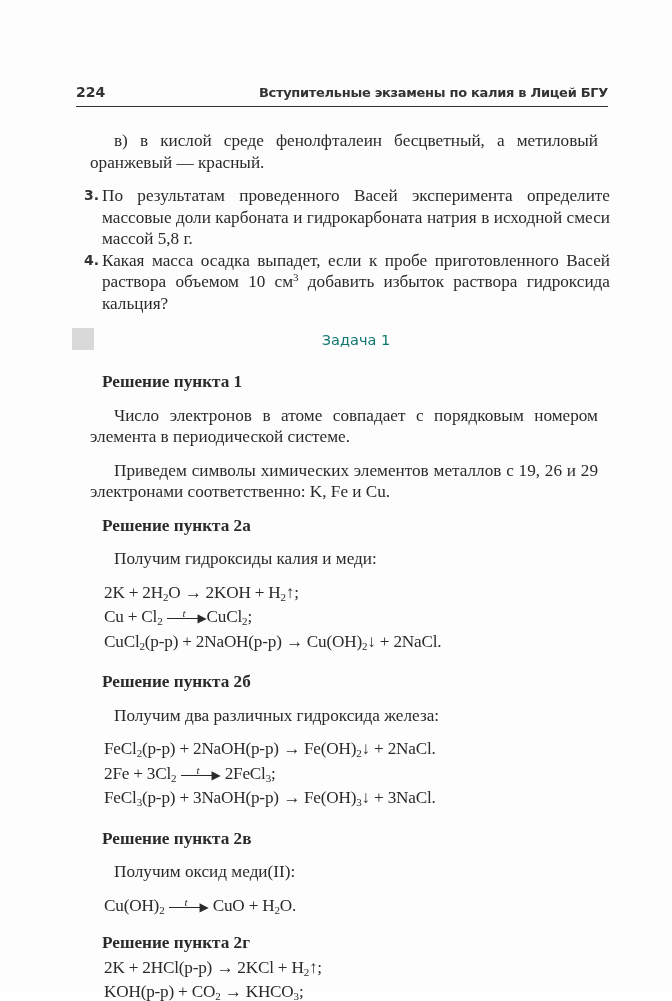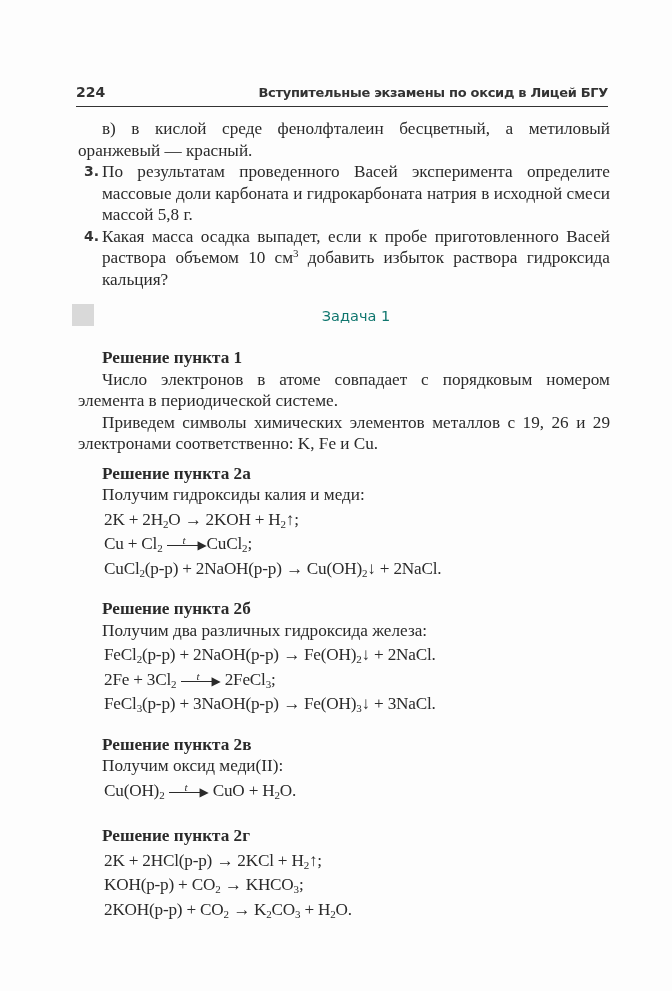--- a/index.html
+++ b/index.html
@@ -2,21 +2,21 @@
 <html><head>
 <meta charset="utf-8">
 <style>
   html, body { margin:0; padding:0; background:#fff; }
   body { width:672px; height:1001px; position:relative; overflow:hidden; color:#222; }
   .page { position:absolute; left:0; top:0; width:672px; height:991px; background:#fdfdfd; }
   .header { position:absolute; left:76px; top:84px; width:532px; height:22px; border-bottom:1.4px solid #333; }
   .pgnum { position:absolute; left:0; top:0; font-family:"DejaVu Sans", sans-serif; font-size:14px; font-weight:bold; color:#333; }
   .runhead { position:absolute; right:0; top:1px; font-family:"DejaVu Sans", sans-serif; font-size:13px; font-weight:bold; color:#333; letter-spacing:-0.3px; }
   .body { position:absolute; left:78px; top:118px; width:532px; font-family:"Liberation Serif", serif; font-size:17.2px; line-height:21.5px; color:#2a2a2a; }
-  p { margin:0; text-align:justify; }
+  p { margin:12px; text-align:justify; }
   .ind { text-indent:24px; }
   .li { position:relative; padding-left:24px; text-align:justify; }
   .li .num { position:absolute; left:6px; top:0; font-family:"DejaVu Sans", sans-serif; font-weight:bold; font-size:14px; color:#333; }
   .sechead { font-family:"DejaVu Sans", sans-serif; font-size:15px; color:#222; margin-top:22px; padding-left:24px; }
   .task { position:relative; font-family:"DejaVu Sans", sans-serif; font-size:14.5px; color:#0f766e; margin-top:14px; padding-left:24px; height:24px; line-height:24px;text-align:center; }
   .task .box { position:absolute; left:-6px; top:0; width:22px; height:22px; background:#d9d9d9; }
   .sub { font-weight:bold; padding-left:24px; margin-top:19px; }
   .eq { padding-left:26px; white-space:nowrap; margin:3px 0; letter-spacing:-0.2px; }
   sub { font-size:11px; vertical-align:-3px; line-height:0; }
   sup { font-size:11px; vertical-align:6px; line-height:0; }
@@ -24,21 +24,21 @@
   .tarr .line { position:absolute; left:0; right:4px; top:7px; border-top:1.2px solid #2a2a2a; }
   .tarr .head { position:absolute; right:0; top:1px; font-size:12px; line-height:12px; }
   .tarr .t { position:absolute; left:16px; top:-8px; font-style:italic; font-size:11px; }
 </style>
 </head>
 <body>
 
 <div class="page">
   <div class="header">
     <span class="pgnum">224</span>
-    <span class="runhead">Вступительные экзамены по оксид в Лицей БГУ</span>
+    <span class="runhead">Вступительные экзамены по калия в Лицей БГУ</span>
   </div>
 
   <div class="body">
     <p class="ind">в) в кислой среде фенолфталеин бесцветный, а метиловый оранжевый — красный.</p>
 
     <div class="li">
       <span class="num">3.</span>
       <span>По результатам проведенного Васей эксперимента определите массовые доли  карбоната и гидрокарбоната натрия в исходной смеси массой 5,8 г.</span>
     </div>
     <div class="li">
@@ -64,18 +64,18 @@
     <div class="sub">Решение пункта 2б</div>
     <p class="ind">Получим два различных гидроксида железа:</p>
     <div class="eq">FeCl<sub>2</sub>(р-р) + 2NaOH(р-р) → Fe(OH)<sub>2</sub>↓ + 2NaCl.</div>
     <div class="eq">2Fe + 3Cl<sub>2</sub> <span class="tarr"><span class="t">t</span><span class="line"></span><span class="head">▶</span></span> 2FeCl<sub>3</sub>;</div>
     <div class="eq">FeCl<sub>3</sub>(р-р) + 3NaOH(р-р) → Fe(OH)<sub>3</sub>↓ + 3NaCl.</div>
 
     <div class="sub">Решение пункта 2в</div>
     <p class="ind">Получим оксид меди(II):</p>
     <div class="eq">Cu(OH)<sub>2</sub> <span class="tarr"><span class="t">t</span><span class="line"></span><span class="head">▶</span></span> CuO + H<sub>2</sub>O.</div>
 
-    <div class="sub" style="margin-top:24px">Решение пункта 2г</div>
+    <div class="sub" style="margin-top:16px">Решение пункта 2г</div>
     <div class="eq">2K + 2HCl(р-р) → 2KCl + H<sub>2</sub>↑;</div>
     <div class="eq">KOH(р-р) + CO<sub>2</sub> → KHCO<sub>3</sub>;</div>
     <div class="eq">2KOH(р-р) + CO<sub>2</sub> → K<sub>2</sub>CO<sub>3</sub> + H<sub>2</sub>O.</div>
   </div>
 </div>
 
 </body></html>

